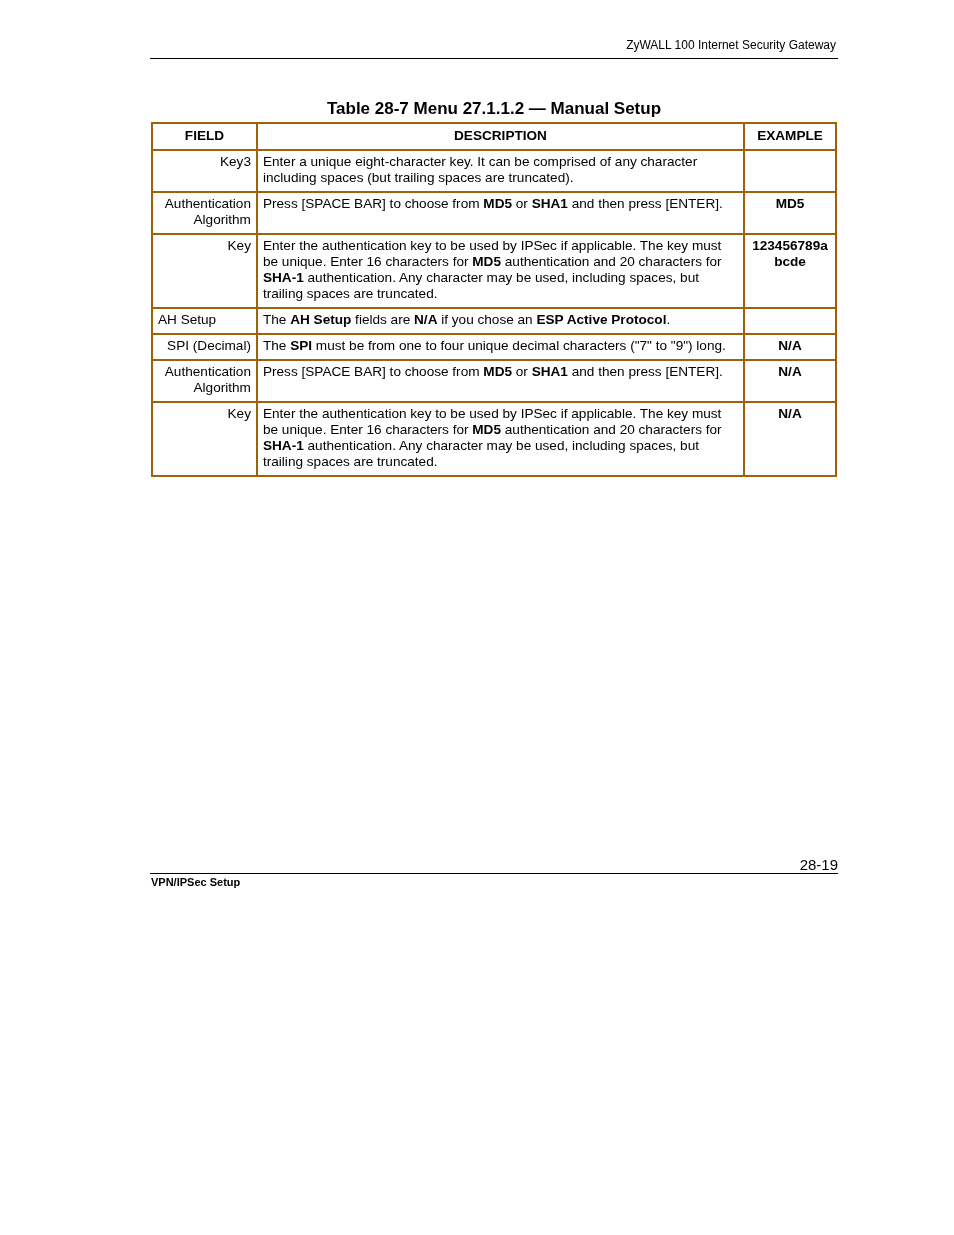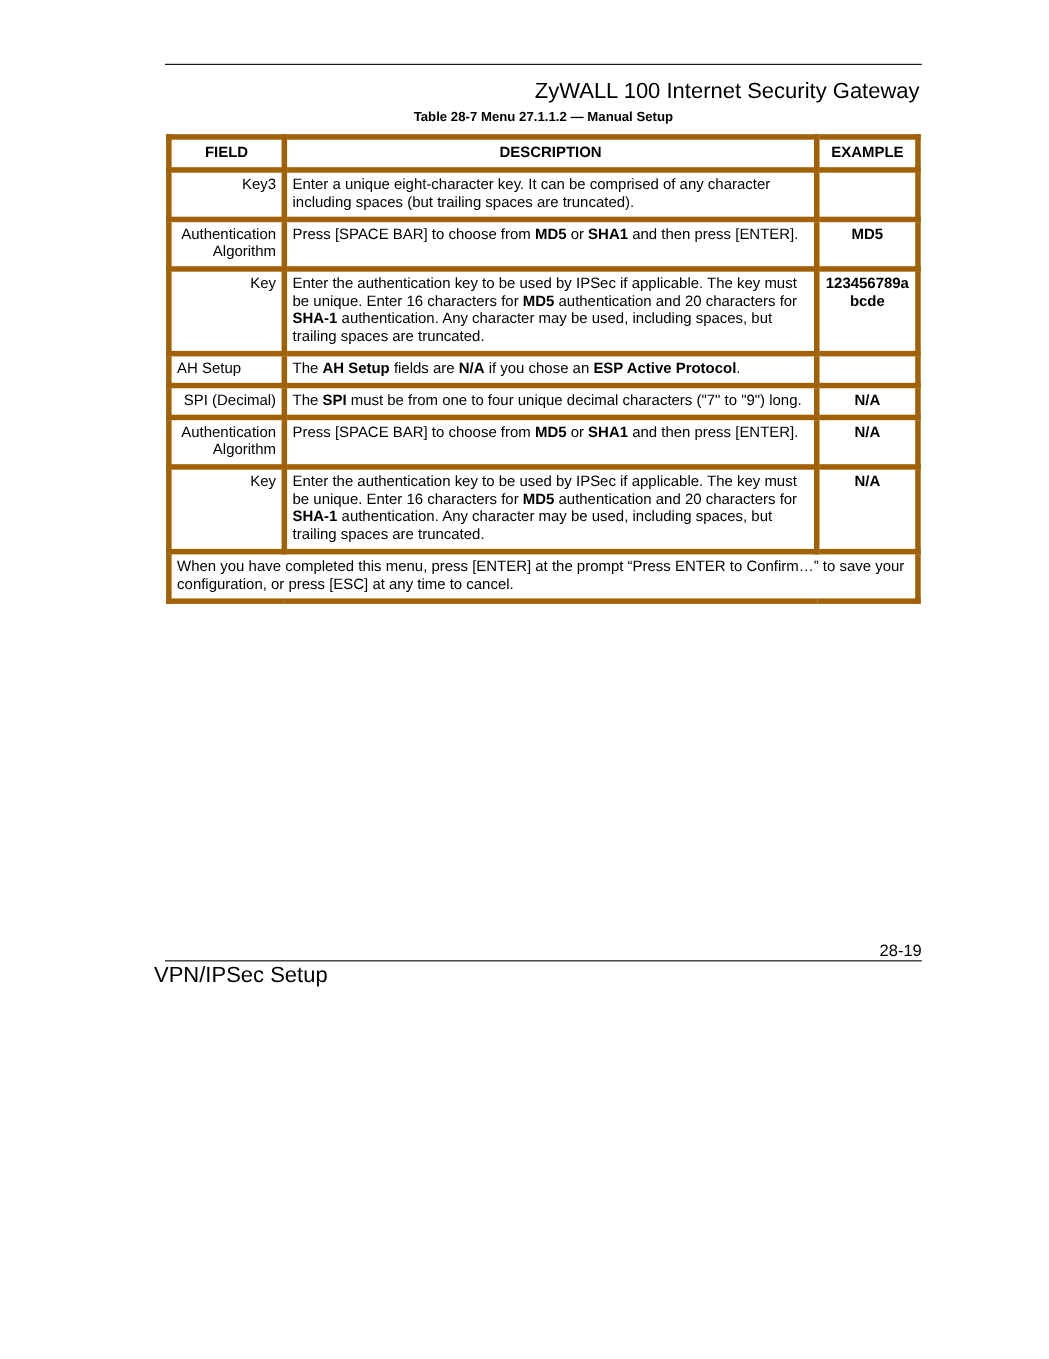--- a/index.html
+++ b/index.html
@@ -1,31 +1,31 @@
 <!DOCTYPE html>
 <html><head>
 <meta charset="utf-8">
 <style>
   html, body { margin: 0; padding: 0; background: #ffffff; }
   body { width: 954px; height: 1235px; position: relative; font-family: "Liberation Sans", sans-serif; color: #000; }
-  .header-text { position: absolute; top: 38px; right: 118px; font-size: 20px; margin-top: 34px; }
+  .header-text { position: absolute; top: 38px; right: 118px; font-size: 12px; }
   .header-rule { position: absolute; top: 58px; left: 150px; width: 688px; height: 0; border-top: 1px solid #000; }
-  .caption { position: absolute; top: 99px; left: 150px; width: 688px; text-align: center; font-weight: bold; font-size: 12px; }
+  .caption { position: absolute; top: 99px; left: 150px; width: 688px; text-align: center; font-weight: bold; font-size: 17px; }
   table.main { position: absolute; top: 122px; left: 151px; width: 686px; border-collapse: collapse; font-size: 13.6px; line-height: 16px; }
-  table.main td, table.main th { border: 5px solid #a16207; padding: 3px 5px 5px 5px; vertical-align: top; }
+  table.main td, table.main th { border: 2px solid #a16207; padding: 3px 5px 5px 5px; vertical-align: top; }
   table.main th { font-weight: bold; text-align: center; padding: 4px 5px 5px 5px; font-size: 13.6px; }
   col.c1 { width: 105px; }
   col.c2 { width: 489px; }
   col.c3 { width: 92px; }
   td.field { text-align: right; margin-top: 28px; }
   td.field.left { text-align: left; }
   td.example { text-align: center; font-weight: bold; }
   td.example.bold { font-weight: bold; }
   .footer-rule { position: absolute; top: 873px; left: 150px; width: 688px; height: 0; border-top: 1px solid #000; }
-  .footer-left { position: absolute; top: 876px; left: 140px; font-size: 20px; }
+  .footer-left { position: absolute; top: 876px; left: 151px; font-size: 11px; font-weight: bold; }
   .footer-right { position: absolute; top: 856px; right: 116px; font-size: 15px; }
   b { font-weight: bold; }
 </style>
 </head>
 <body>
 
 <div class="header-text">ZyWALL 100 Internet Security Gateway</div>
 <div class="header-rule"></div>
 
 <div class="caption">Table 28-7 Menu 27.1.1.2 — Manual Setup</div>
@@ -72,21 +72,18 @@
     <tr>
       <td class="field">Authentication Algorithm</td>
       <td><span>Press [SPACE BAR] to choose from </span><b>MD5</b><span> or </span><b>SHA1</b><span> and then press [ENTER].</span></td>
       <td class="example bold">N/A</td>
     </tr>
     <tr>
       <td class="field">Key</td>
       <td><span>Enter the authentication key to be used by IPSec if applicable. The key must be unique. Enter 16 characters for </span><b>MD5</b><span> authentication and 20 characters for </span><b>SHA-1</b><span> authentication. Any character may be used, including spaces, but trailing spaces are truncated.</span></td>
       <td class="example bold">N/A</td>
     </tr>
-    <tr>
-      <td colspan="3">When you have completed this menu, press [ENTER] at the prompt “Press ENTER to Confirm…” to save your configuration, or press [ESC] at any time to cancel.</td>
-    </tr>
   </tbody>
 </table>
 
 <div class="footer-rule"></div>
 <div class="footer-left">VPN/IPSec Setup</div>
 <div class="footer-right">28-19</div>
 
 </body></html>

